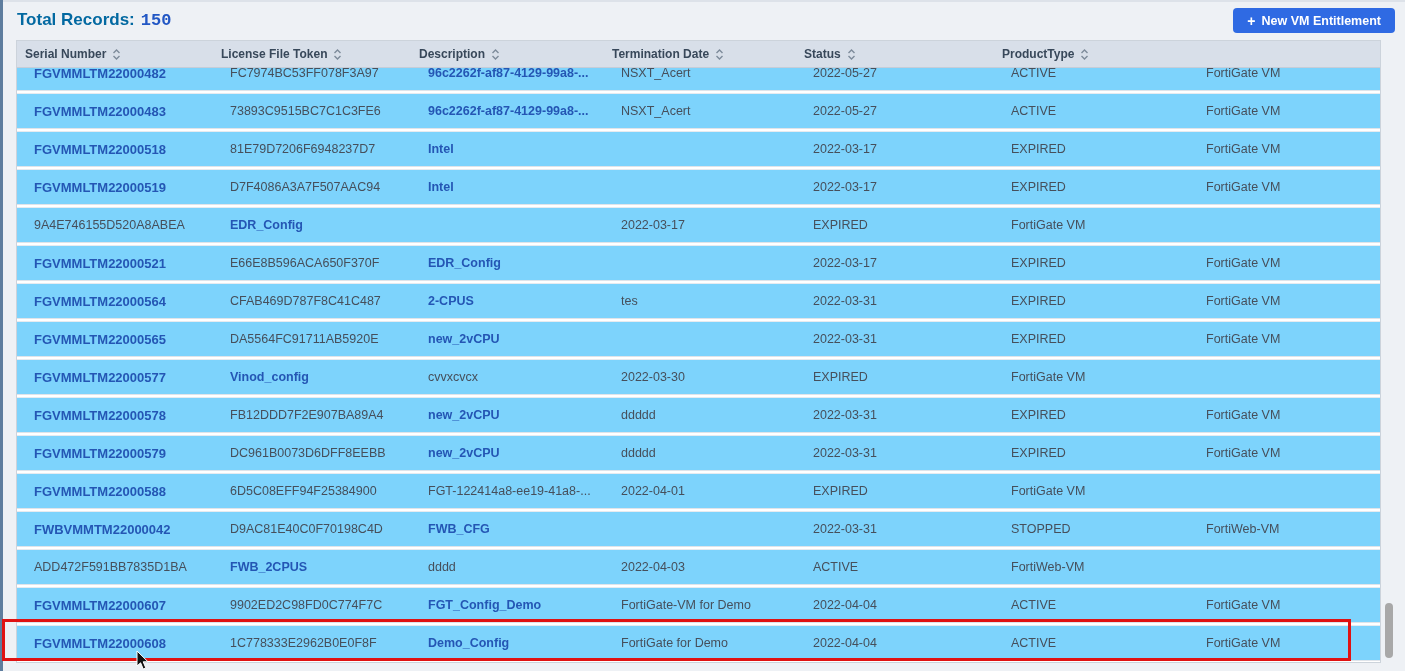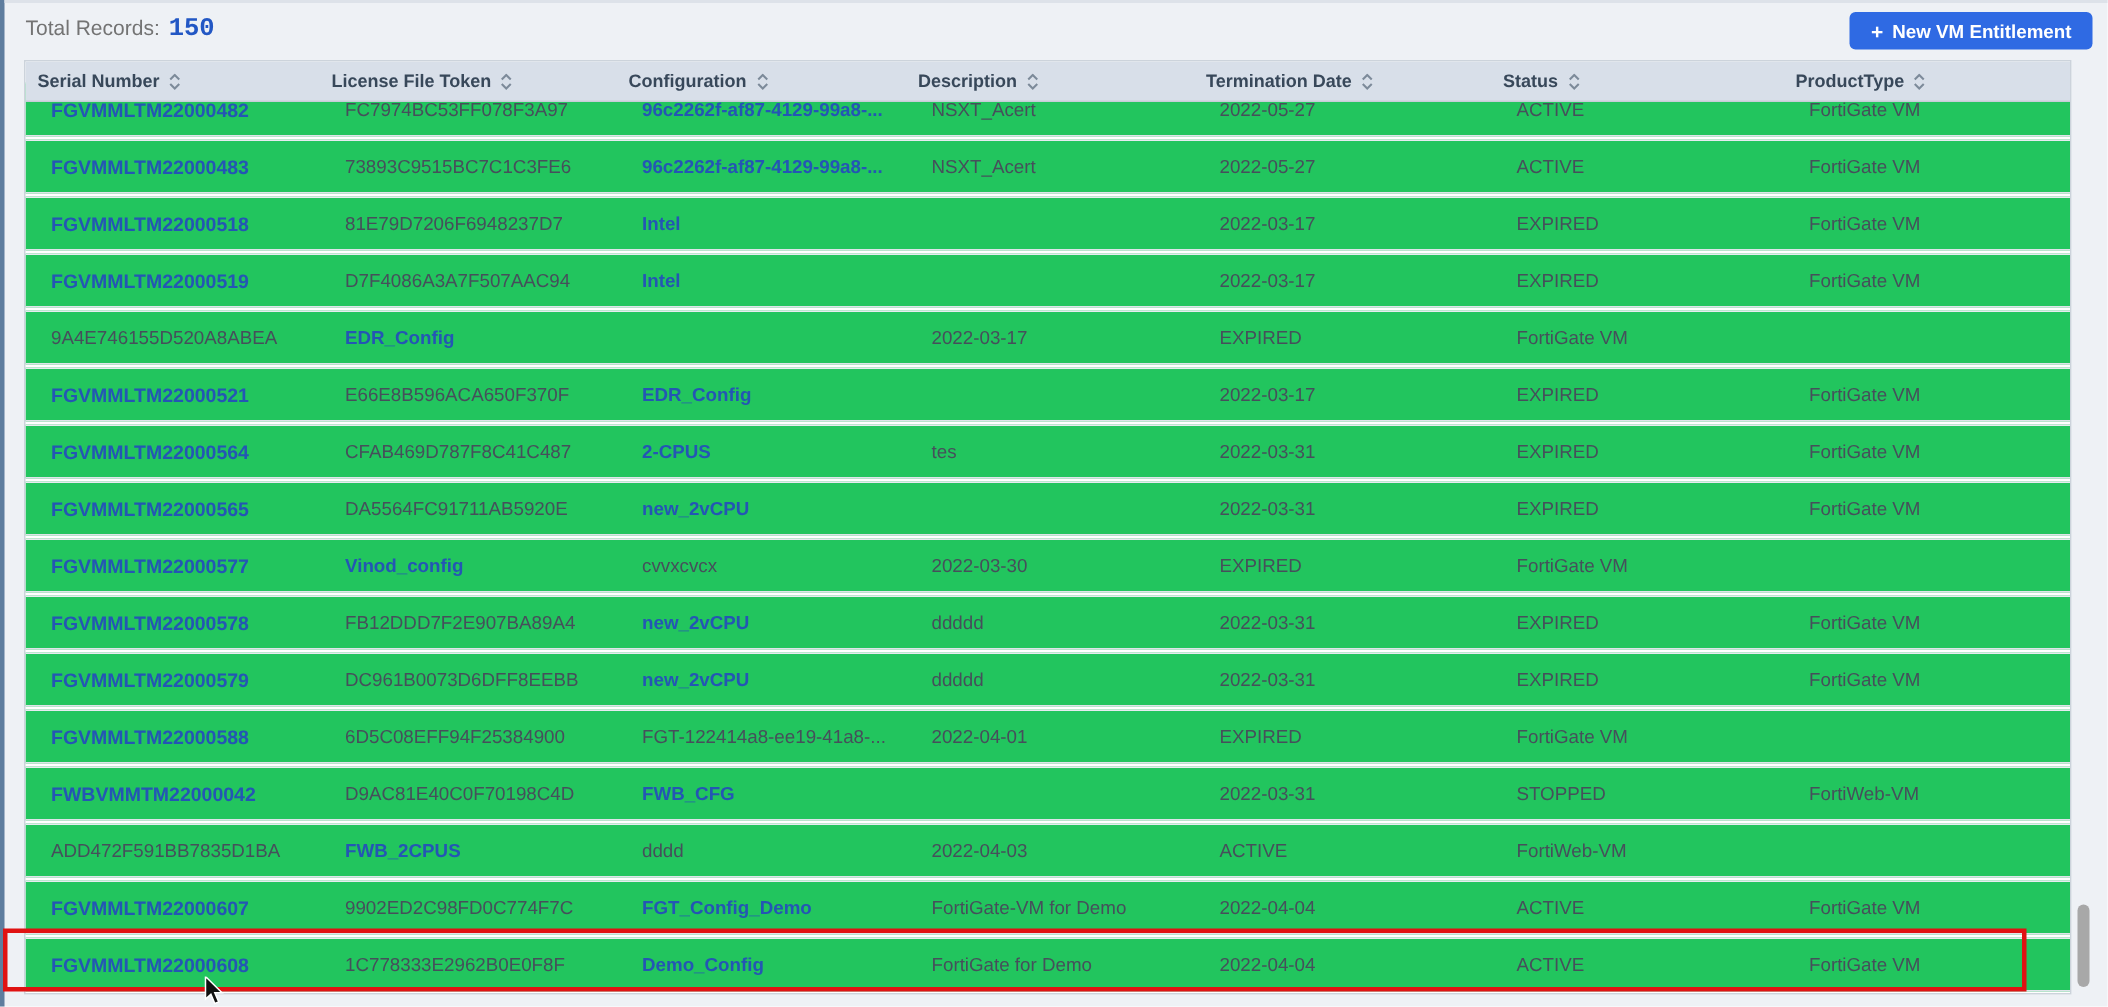--- a/index.html
+++ b/index.html
@@ -8,21 +8,21 @@
     background:#eef1f5;
     font-family:"Liberation Sans", sans-serif;
     -webkit-font-smoothing:antialiased;
   }
   .left-edge{position:absolute;left:0;top:0;width:3px;height:671px;background:#5e7d9e;}
   .top-edge{position:absolute;left:3px;top:0;width:1402px;height:2px;background:#dde2e9;}
 
   
   .topbar{position:absolute;left:3px;top:0;width:1402px;height:40px;}
   .total-records{position:absolute;left:14px;top:10px;display:flex;align-items:baseline;gap:6px;}
-  .total-records .lbl{font-size:14px;color:#737373;}
+  .total-records .lbl{font-size:17px;color:#0369a1;font-weight:bold;}
   .total-records .val{font-size:17px;font-weight:bold;color:#2257c4;font-family:Liberation Mono, monospace;}
   .new-btn{
     position:absolute;right:10px;top:8px;height:25px;
     background:#2f6ae3;border:none;border-radius:4px;color:#ffffff;
     font-family:"Liberation Sans",sans-serif;font-size:12.5px;font-weight:bold;
     padding:0 14px;display:flex;align-items:center;gap:6px;cursor:pointer;
   }
   .new-btn .plus{font-size:14px;font-weight:bold;line-height:1;}
 
   
@@ -40,21 +40,21 @@
     border-bottom:1px solid #c6cdd8;box-sizing:border-box;
   }
   .th{
     display:flex;align-items:center;gap:6px;padding-left:8px;
     font-size:12px;font-weight:bold;color:#38485a;cursor:pointer;
     white-space:nowrap;overflow:hidden;
   }
   .sort-ic{flex:0 0 auto;}
   .tbody{position:relative;z-index:1;margin-top:-13px;}
   .row{
-    height:34px;background:#22c55e;margin-bottom:2px;
+    height:34px;background:#7dd3fc;margin-bottom:2px;
     border-top:1px solid #e7ebf0;border-bottom:1px solid #dfe4ea;
   }
   .td{
     display:flex;align-items:center;padding-left:17px;
     font-size:12.5px;color:#464f5b;white-space:nowrap;overflow:hidden;
   }
   .td.link{color:#2456b4;font-weight:bold;cursor:pointer;}
   .td.serial{font-size:13px;}
 
   
@@ -98,27 +98,20 @@
         </svg>
       </div>
       <div class="th">
         <span>License File Token</span>
         <svg class="sort-ic" width="9" height="11" viewBox="0 0 9 11">
           <polyline points="1.5,4 4.5,1 7.5,4" fill="none" stroke="#7d8b9a" stroke-width="1.4"></polyline>
           <polyline points="1.5,7 4.5,10 7.5,7" fill="none" stroke="#7d8b9a" stroke-width="1.4"></polyline>
         </svg>
       </div>
       <div class="th">
-        <span>Configuration</span>
-        <svg class="sort-ic" width="9" height="11" viewBox="0 0 9 11">
-          <polyline points="1.5,4 4.5,1 7.5,4" fill="none" stroke="#7d8b9a" stroke-width="1.4"></polyline>
-          <polyline points="1.5,7 4.5,10 7.5,7" fill="none" stroke="#7d8b9a" stroke-width="1.4"></polyline>
-        </svg>
-      </div>
-      <div class="th">
         <span>Description</span>
         <svg class="sort-ic" width="9" height="11" viewBox="0 0 9 11">
           <polyline points="1.5,4 4.5,1 7.5,4" fill="none" stroke="#7d8b9a" stroke-width="1.4"></polyline>
           <polyline points="1.5,7 4.5,10 7.5,7" fill="none" stroke="#7d8b9a" stroke-width="1.4"></polyline>
         </svg>
       </div>
       <div class="th">
         <span>Termination Date</span>
         <svg class="sort-ic" width="9" height="11" viewBox="0 0 9 11">
           <polyline points="1.5,4 4.5,1 7.5,4" fill="none" stroke="#7d8b9a" stroke-width="1.4"></polyline>

